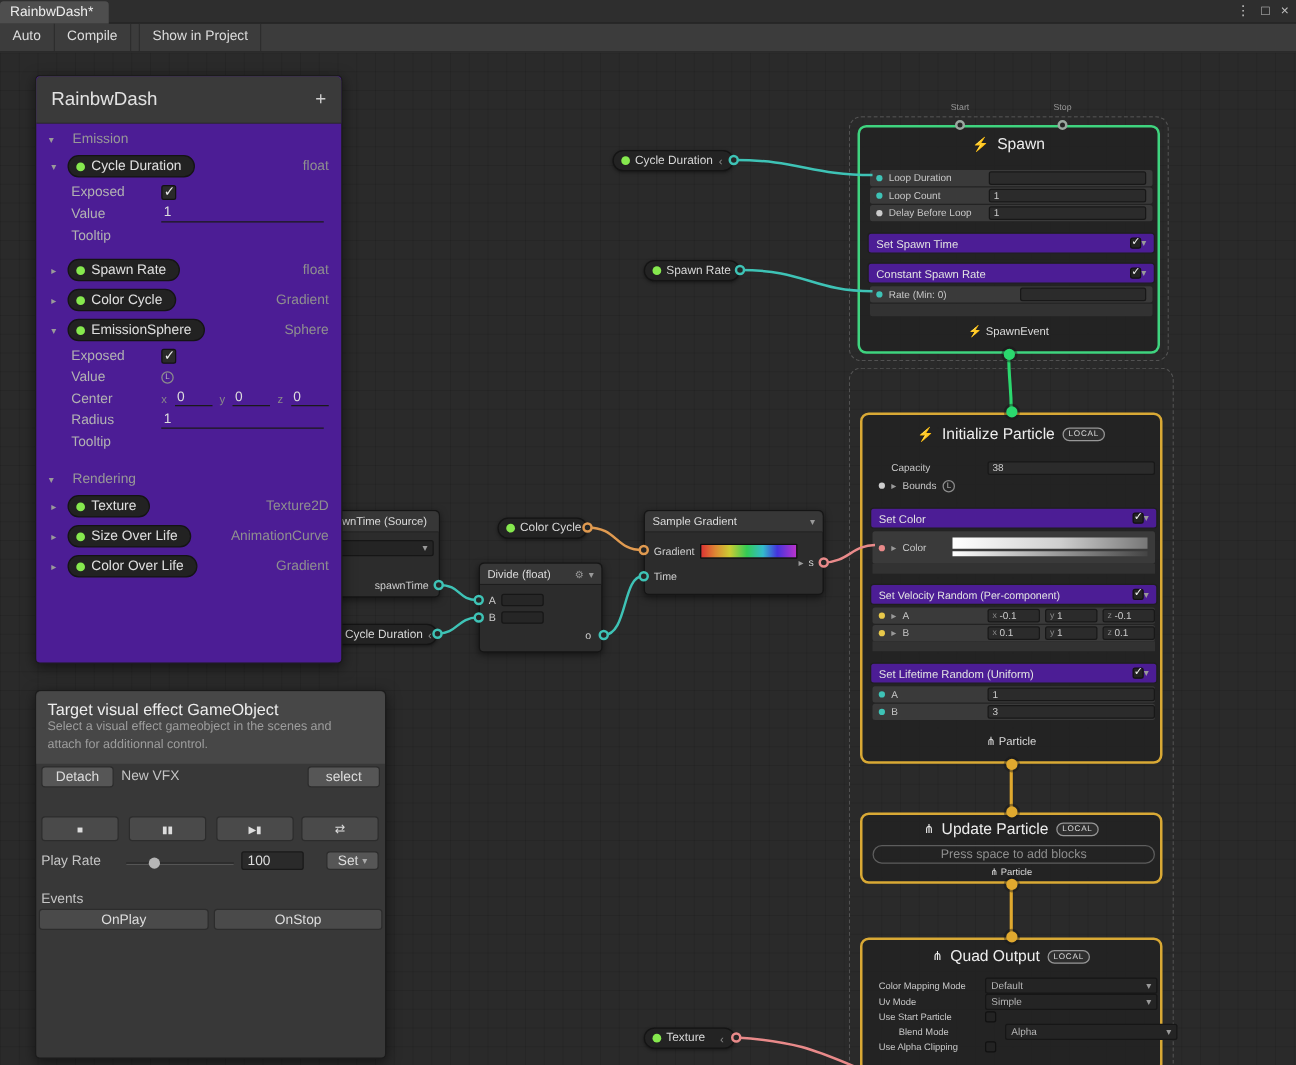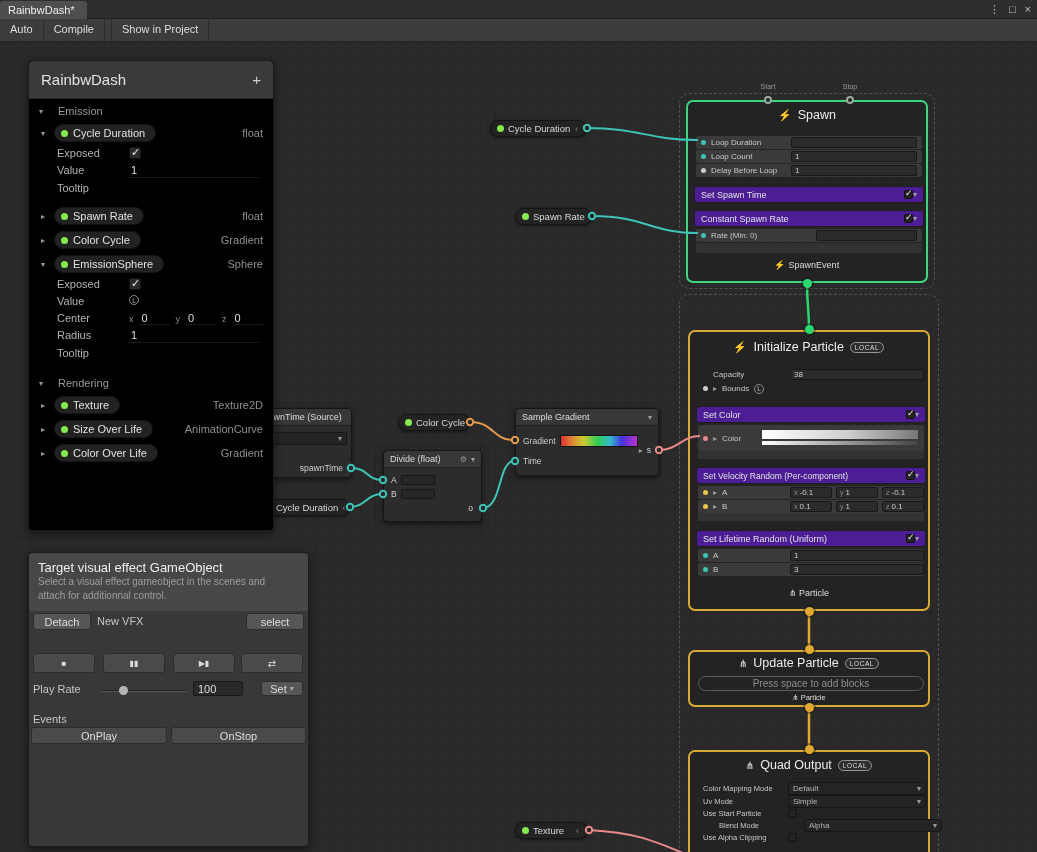--- a/index.html
+++ b/index.html
@@ -78,33 +78,33 @@
     display:inline-flex;align-items:center;justify-content:center;flex:0 0 auto}
   .anchor{position:absolute;border-radius:50%;z-index:16}
   .anchor.greenfill{width:9px;height:9px;background:#2bd86e;box-shadow:0 0 0 2px rgba(20,20,20,.4)}
   .anchor.goldfill{width:9px;height:9px;background:#e0a92f;box-shadow:0 0 0 2px rgba(20,20,20,.4)}
   .anchor.hollow{width:8px;height:8px;background:#262626;border:2px solid #9aa8a0}
   .flowlabel{position:absolute;z-index:16;font-size:7px;color:#9a9a9a;width:34px;text-align:center}
   .whitegrad{background:linear-gradient(90deg,#ffffff,#cfcfcf 55%,#777)}
   .alphastrip{background:linear-gradient(90deg,#fff,#444)}
 
   
-  .panel{position:absolute;z-index:30;background:#000000;border:1px solid #1b1b1b;border-radius:4px;
+  .panel{position:absolute;z-index:30;background:#4c1d95;border:1px solid #1b1b1b;border-radius:4px;
     box-shadow:0 3px 10px rgba(0,0,0,.5)}
   .bb-header{height:38px;background:#3a3a3a;border-bottom:1px solid #242424;border-radius:4px 4px 0 0;
     display:flex;align-items:center;justify-content:space-between;padding:0 12px}
   .bb-title{font-size:15px;color:#e2e2e2}
   .bb-add{color:#cfcfcf;font-size:15px}
   .bb-cat{display:flex;align-items:center;gap:6px;padding:6px 10px 4px;color:#989898;font-size:11px}
   .bb-row{display:flex;align-items:center;padding:3px 10px 3px 12px}
   .rowchev{width:13px;color:#9a9a9a;font-size:8px;flex:0 0 auto}
   .pill{display:inline-flex;align-items:center;gap:5px;background:#222;border:1px solid #141414;
     border-radius:9px;padding:2px 10px 2px 6px;font-size:11px;color:#e0e0e0}
   .bb-type{margin-left:auto;color:#8f8f8f;font-size:11px}
-  .bb-sub{display:flex;padding:2px 14px 2px 28px;font-size:11px;color:#b2b2b2;min-height:17px}
+  .bb-sub{display:flex;align-items:center;padding:2px 14px 2px 28px;font-size:11px;color:#b2b2b2;min-height:17px}
   .sublabel{width:72px;flex:0 0 auto}
   .cbx{width:12px;height:12px;background:#2a2a2a;border:1px solid #121212;border-radius:2px;position:relative}
   .cbx.on::after{content:"✓";position:absolute;left:1px;top:-2px;font-size:11px;color:#ededed}
   .ufield{flex:1;border-bottom:1px solid #1a1a1a;color:#ddd;font-size:11px;padding:0 2px;min-height:14px}
   .vec{display:flex;gap:6px;flex:1;align-items:center}
   .vec .axis{font-size:9px}
   .vfield{width:30px;border-bottom:1px solid #1a1a1a;color:#ddd;font-size:11px;padding:0 2px}
 
   
   .tp{width:281px;height:295px;background:#383838}

